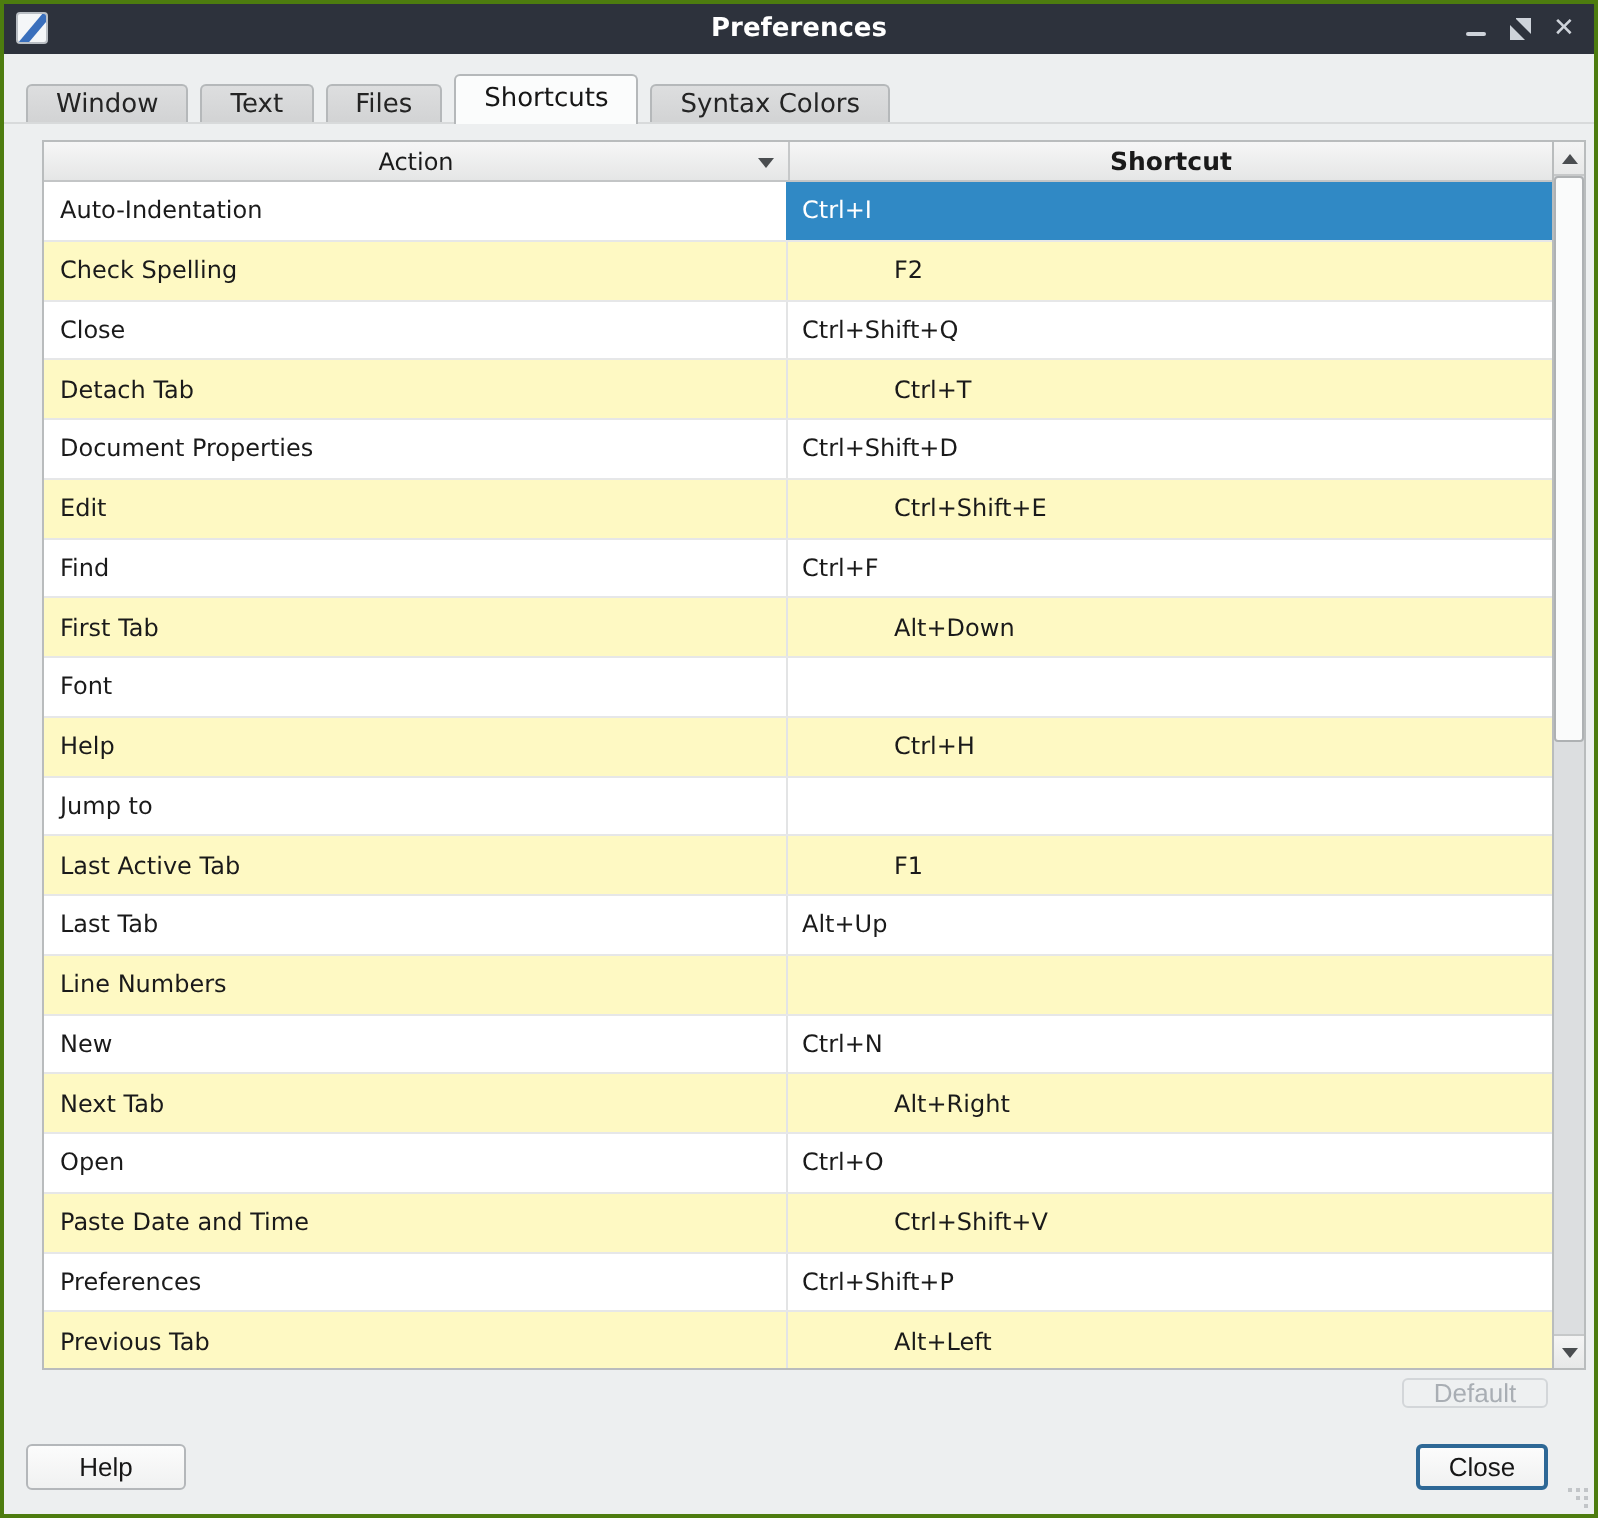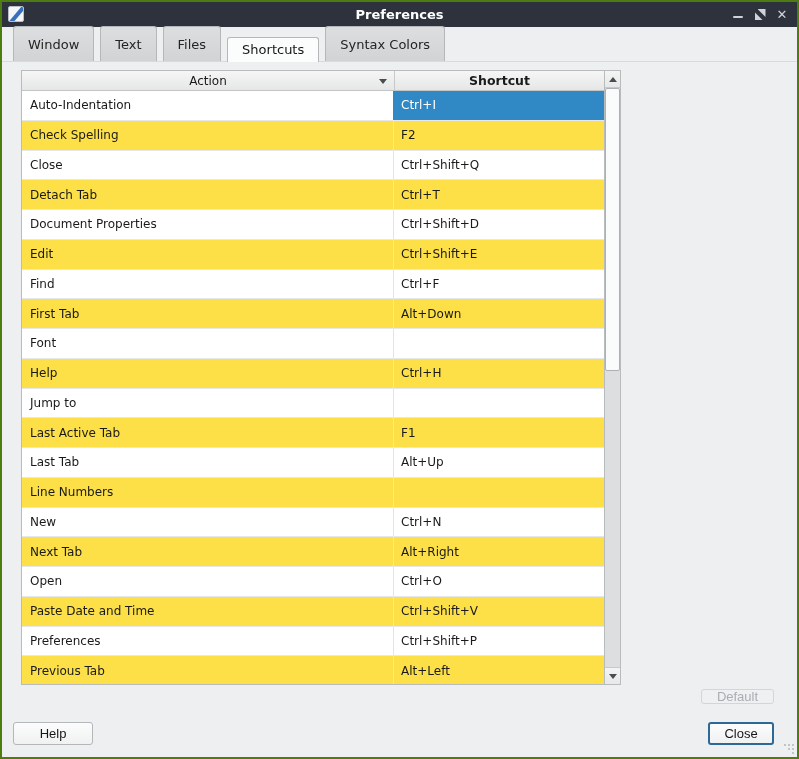--- a/index.html
+++ b/index.html
@@ -39,54 +39,54 @@
     background:#ced3da; clip-path:polygon(0 0,0 100%,100% 100%); }
   .close-glyph { color:#ced3da; font-size:13px; font-weight:bold; line-height:1; }
 
   
   .tabbar {
     position:absolute; left:0; right:0; top:34px; height:26px;
     display:flex; align-items:flex-end; padding-left:11px;
     border-bottom:1px solid #d8dadb;
   }
   .tab {
-    height:35px; margin-right:6px; padding:0 14px;
+    height:19px; margin-right:6px; padding:0 14px;
     display:flex; align-items:center; justify-content:center;
     background:linear-gradient(#dddedf,#d2d3d4);
     border:1px solid #b5b8ba; border-bottom:none;
     border-radius:3px 3px 0 0; font-size:13px; color:#242424; cursor:default;
     position:relative; z-index:1;
   }
   .tab.active {
     height:25px; background:#fbfcfc; color:#161616;
     margin-bottom:-1px; z-index:3; padding-bottom:1px;
   }
 
   
   .table-frame {
-    position:absolute; left:19px; top:68px; width:600px; height:615px;
+    position:absolute; left:19px; top:68px; width:772px; height:615px;
     border:1px solid #b9bcbd; background:#ffffff;
   }
   .thead { position:absolute; left:0; top:0; right:16px; height:20px; display:flex; z-index:2; }
   .th {
     background:linear-gradient(#f6f6f6,#e5e6e6);
     border-right:1px solid #c6c8c9; border-bottom:1px solid #c3c5c6;
     display:flex; align-items:center; justify-content:center;
     font-size:12px; color:#1a1a1a; position:relative;
   }
   .th-action { width:373px; }
   .th-shortcut { flex:1; font-weight:bold; font-size:12.5px; border-right:none; }
   .sort-arrow {
     position:absolute; right:7px; top:8px; width:0; height:0;
     border-left:4px solid transparent; border-right:4px solid transparent;
     border-top:5px solid #4a4d50;
   }
   .tbody { position:absolute; left:0; top:20px; right:16px; bottom:0; overflow:hidden;text-align:center; }
   .trow { height:29.75px; display:flex; background:#ffffff; border-bottom:1px solid #e6e7e8; }
-  .trow.alt { background:#fde047; }
+  .trow.alt { background:#fef9c3;gap:46px; }
   .cell-action {
     width:372px; border-right:1px solid #e3e4e5; padding-left:8px;
     display:flex; align-items:center; font-size:12px; color:#1a1a1a; white-space:nowrap;
   }
   .cell-shortcut {
     flex:1; padding-left:7px; display:flex; align-items:center;
     font-size:12px; color:#1a1a1a; white-space:nowrap;
   }
   .trow.selected .cell-shortcut { background:#3089c5; color:#ffffff; margin-left:-1px; padding-left:8px; }
 

